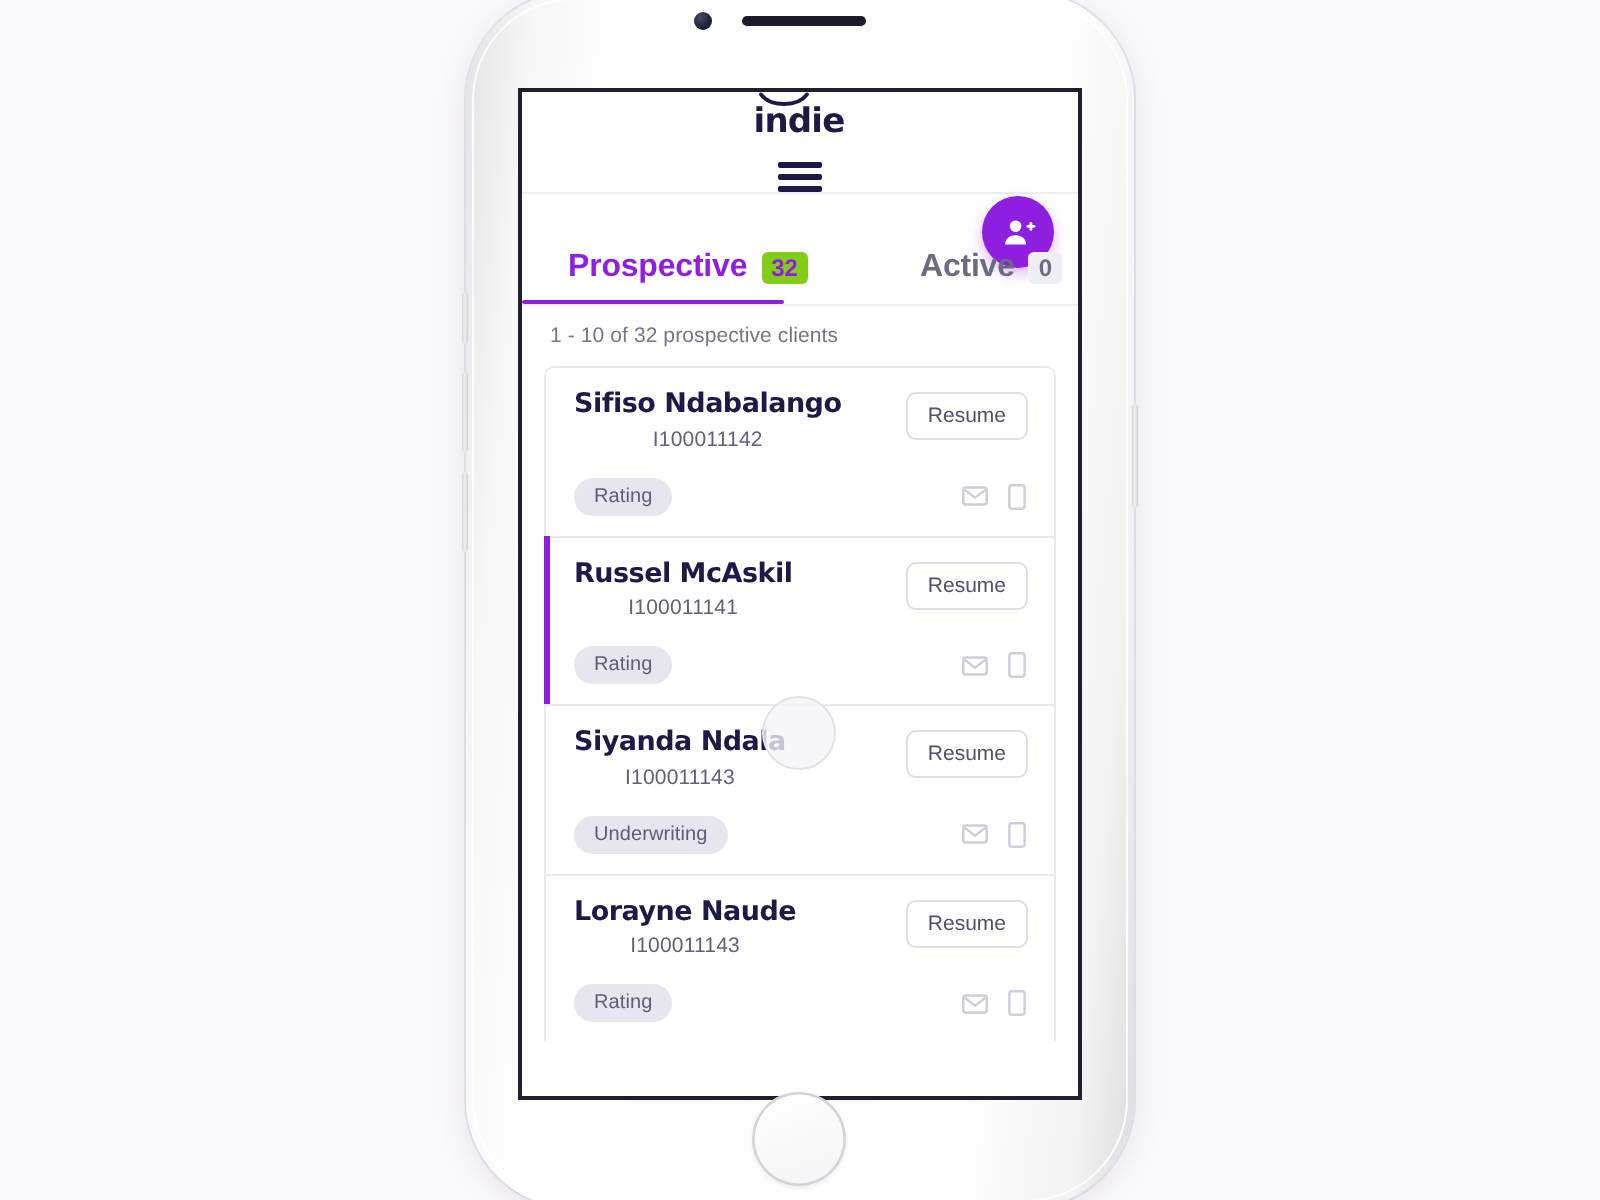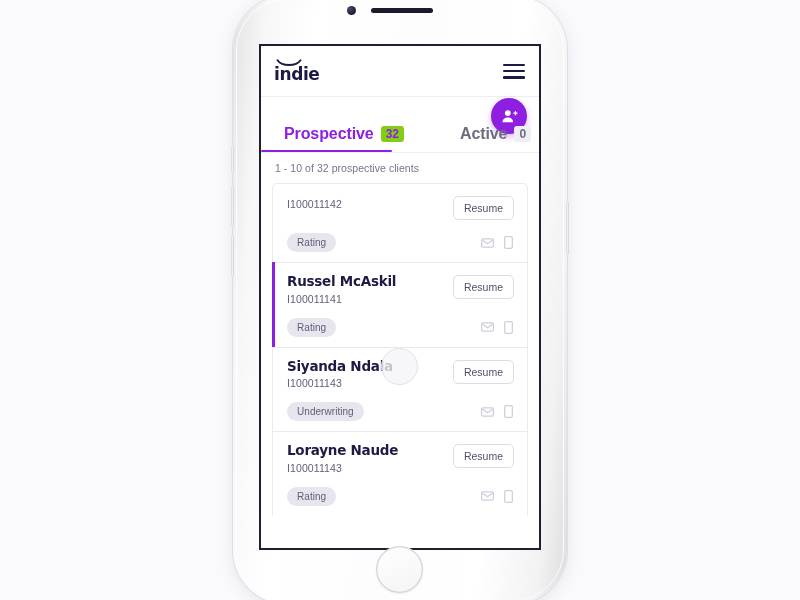--- a/index.html
+++ b/index.html
@@ -98,20 +98,21 @@
   
   #appbar {
     height: 51px;
     display: flex;
     align-items: center;
     justify-content: space-between;
     padding: 0 14px 0 13px;
     border-bottom: 1px solid #eeedf2;
     box-sizing: border-box;
     background: #fff;
+    flex-direction: column;
   }
   #logo {
     display: flex;
     flex-direction: column;
     align-items: flex-start;
     line-height: 1;
   }
   #logo-arc {
     width: 26px;
     height: 8px;
@@ -266,20 +267,21 @@
     color: #1d1b45;
     letter-spacing: -0.25px;
     font-family: "DejaVu Sans", sans-serif;
     line-height: 1.15;
   }
   .client-id {
     font-size: 10.5px;
     color: #61607a;
     margin-top: 3px;
     letter-spacing: 0.1px;
+    text-align: center;
   }
   .resume-btn {
     flex: none;
     font-size: 10.5px;
     color: #51506b;
     background: #fff;
     border: 1px solid #dedce6;
     border-radius: 5px;
     padding: 5px 10px;
     cursor: pointer;
@@ -376,20 +378,21 @@
         <div id="tabs-baseline"></div>
       </div>
 
       <div id="list-header">1 - 10 of 32 prospective clients</div>
 
       <div id="client-list">
 
         <div class="client-card">
           <div class="card-top-row">
             <div>
+              <div class="client-name">Sifiso Ndabalango</div>
               <div class="client-id">I100011142</div>
             </div>
             <button class="resume-btn">Resume</button>
           </div>
           <div class="card-bottom-row">
             <span class="status-badge">Rating</span>
             <div class="card-icons">
               <svg width="13" height="10" viewBox="0 0 16 12">
                 <rect x="0.8" y="0.8" width="14.4" height="10.4" rx="1.4" fill="none" stroke="#cfcddb" stroke-width="1.5"></rect>
                 <path d="M1.6 2.2 L8 7 L14.4 2.2" fill="none" stroke="#cfcddb" stroke-width="1.5" stroke-linejoin="round"></path>

